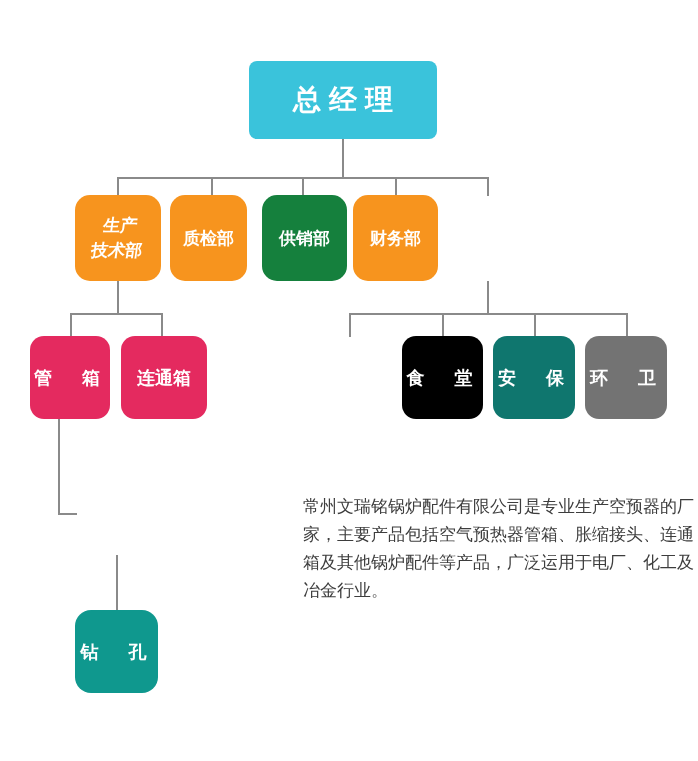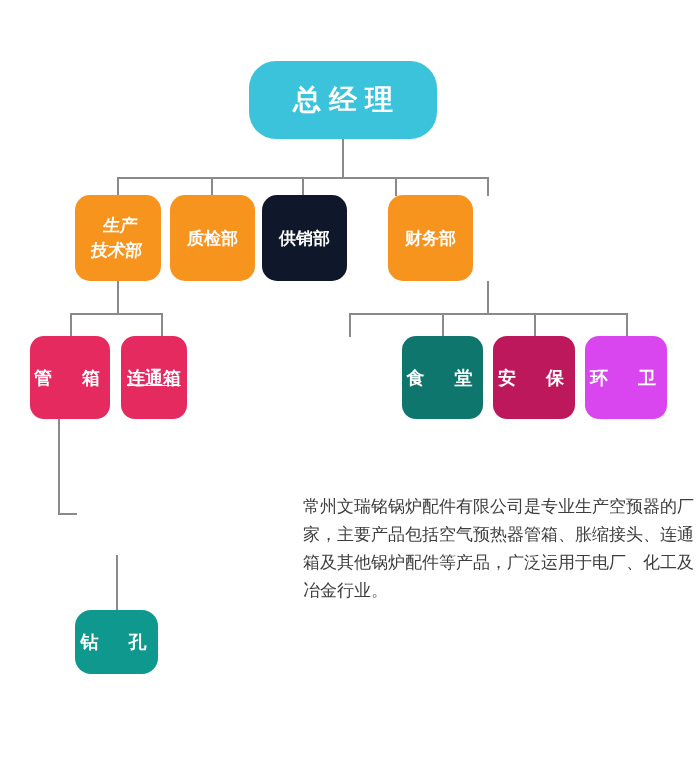--- a/index.html
+++ b/index.html
@@ -16,37 +16,37 @@
     position: absolute;
     display: flex;
     align-items: center;
     justify-content: center;
     color: #ffffff;
     font-weight: bold;
     text-align: center;
     box-sizing: border-box;
     white-space: pre-line;
   }
-  .n-ceo        { left:249px; top:61px;  width:188px; height:78px; border-radius:27px; font-size:28px; letter-spacing:8px; padding-left:8px; }
+  .n-ceo        { left:249px; top:61px;  width:188px; height:78px; border-radius:8px; font-size:28px; letter-spacing:8px; padding-left:8px; }
   .lvl2         { top:195px; height:86px; border-radius:15px; font-size:17px; }
   .n-prod       { left:75px;  width:86px; line-height:25px; }
   .n-prod .skew { transform: skewX(-8deg); display:inline-block; white-space: pre-line; }
-  .n-quality    { left:170px; width:85px; }
+  .n-quality    { left:170px; width:77px; }
   .n-supply     { left:262px; width:85px; }
   .n-finance    { left:353px; width:85px; }
   .n-logistics  { left:446px; width:85px; }
   .lvl3         { top:336px; height:83px; border-radius:14px; font-size:18px; }
   .n-pipebox    { left:30px;  width:80px; }
-  .n-connectbox { left:121px; width:66px;text-decoration:underline; }
+  .n-connectbox { left:121px; width:86px; }
   .n-warehouse  { left:308px; width:82px; }
   .n-canteen    { left:402px; width:81px; }
   .n-security   { left:493px; width:82px; }
   .n-sanitation { left:585px; width:82px; }
   .n-cutting    { left:75px; top:472px; width:83px; height:83px; border-radius:16px; font-size:18px; }
-  .n-drilling   { left:75px; top:610px; width:83px; height:64px; border-radius:16px; font-size:18px; }
+  .n-drilling   { left:75px; top:610px; width:83px; height:83px; border-radius:16px; font-size:18px; }
   .sp           { letter-spacing:6px; }
   
   .cn { position:absolute; background:#8a8a8a; }
   .cn-ceo-v    { left:342px; top:139px; width:2px; height:39px; }
   .cn-bus1     { left:117px; top:177px; width:372px; height:2px; }
   .cn-s1       { left:117px; top:177px; width:2px; height:19px; }
   .cn-s2       { left:211px; top:177px; width:2px; height:19px; }
   .cn-s3       { left:302px; top:177px; width:2px; height:19px; }
   .cn-s4       { left:395px; top:177px; width:2px; height:19px; }
   .cn-s5       { left:487px; top:177px; width:2px; height:19px; }
@@ -101,28 +101,28 @@
   <div class="cn cn-elbow-h" style="background-color: rgb(138, 138, 138);"></div>
   <div class="cn cn-cut-v" style="background-color: rgb(138, 138, 138);"></div>
 
   <div class="node n-ceo" style="background-color: rgb(58, 195, 219);">总经理</div>
 
   <div class="node lvl2 n-prod" style="background-color: rgb(247, 148, 30);">
     <span class="skew">生产
 技术部</span>
   </div>
   <div class="node lvl2 n-quality" style="background-color: rgb(247, 148, 30);">质检部</div>
-  <div class="node lvl2 n-supply" style="background-color: #0f172a; text-align: right;">供销部</div>
-  <div class="node lvl2 n-finance" style="background-color: rgb(247, 148, 30); margin-left: 35px;">财务部</div>
+  <div class="node lvl2 n-supply" style="background-color: #15803d; text-align: right;">供销部</div>
+  <div class="node lvl2 n-finance" style="background-color: rgb(247, 148, 30);">财务部</div>
 
   <div class="node lvl3 n-pipebox sp" style="background-color: rgb(228, 42, 95);">管　箱</div>
   <div class="node lvl3 n-connectbox" style="background-color: rgb(228, 42, 95);">连通箱</div>
-  <div class="node lvl3 n-canteen sp" style="background-color: #0f766e; font-family: Liberation Serif, serif;">食　堂</div>
-  <div class="node lvl3 n-security sp" style="background-color: #be185d;">安　保</div>
-  <div class="node lvl3 n-sanitation sp" style="background-color: #d946ef;">环　卫</div>
+  <div class="node lvl3 n-canteen sp" style="background-color: #000000; font-family: Liberation Serif, serif;">食　堂</div>
+  <div class="node lvl3 n-security sp" style="background-color: #0f766e;">安　保</div>
+  <div class="node lvl3 n-sanitation sp" style="background-color: #737373;">环　卫</div>
 
   <div class="node n-drilling sp" style="background-color: rgb(15, 152, 142);">钻　孔</div>
 
   <div class="company-desc">常州文瑞铭锅炉配件有限公司是专业生产空预器的厂
 家，主要产品包括空气预热器管箱、胀缩接头、连通
 箱及其他锅炉配件等产品，广泛运用于电厂、化工及
 冶金行业。</div>
 
 </div>
 

